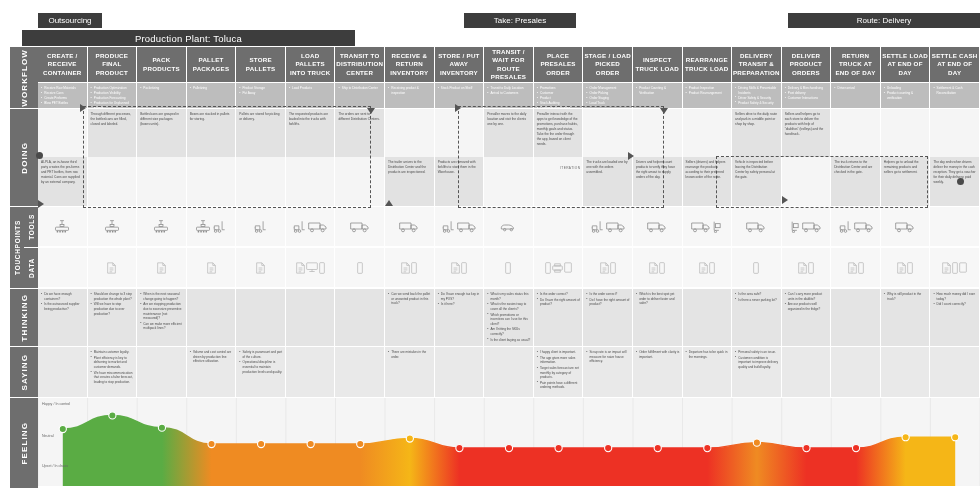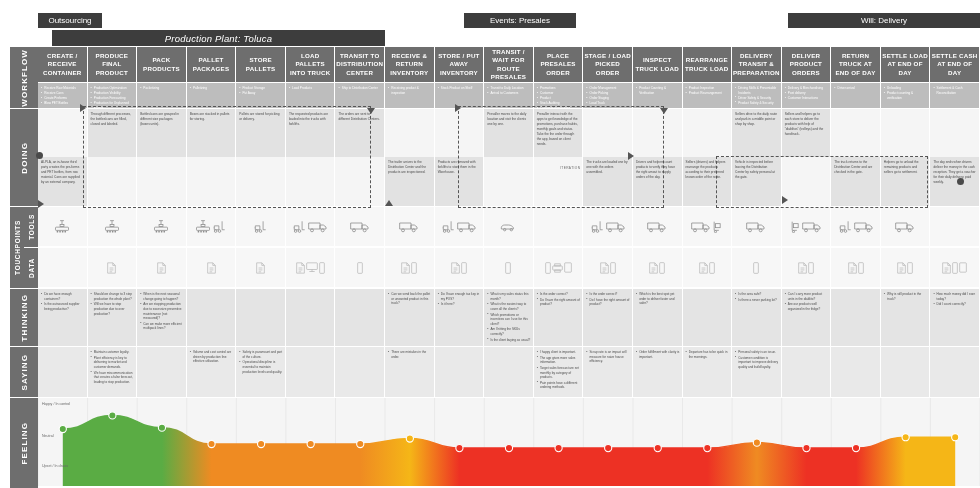--- a/index.html
+++ b/index.html
@@ -114,27 +114,27 @@
 </style>
 </head>
 <body>
 
 <div id="map">
 
   <div class="tag-dark" style="left:38px; top:13px; width:64px; height:15px;">
     <span>Outsourcing</span>
   </div>
   <div class="tag-dark" style="left:464px; top:13px; width:112px; height:15px;">
-    <span>Events: Presales</span>
+    <span>Take: Presales</span>
   </div>
   <div class="tag-dark" style="left:788px; top:13px; width:192px; height:15px;">
-    <span>Will: Delivery</span>
+    <span>Route: Delivery</span>
   </div>
 
-  <div class="band-dark" style="left:52px; top:30px; width:333px; height:16px;font-style:italic;">
+  <div class="band-dark" style="left:22px; top:30px; width:333px; height:16px;">
     <span>Production Plant: Toluca</span>
   </div>
 
   <div class="rail" style="top:47px; height:61px;">
     <span>WORKFLOW</span>
     </div>
   <div class="rail" style="top:109px; height:97px;">
     <span>DOING</span>
     </div>
 

